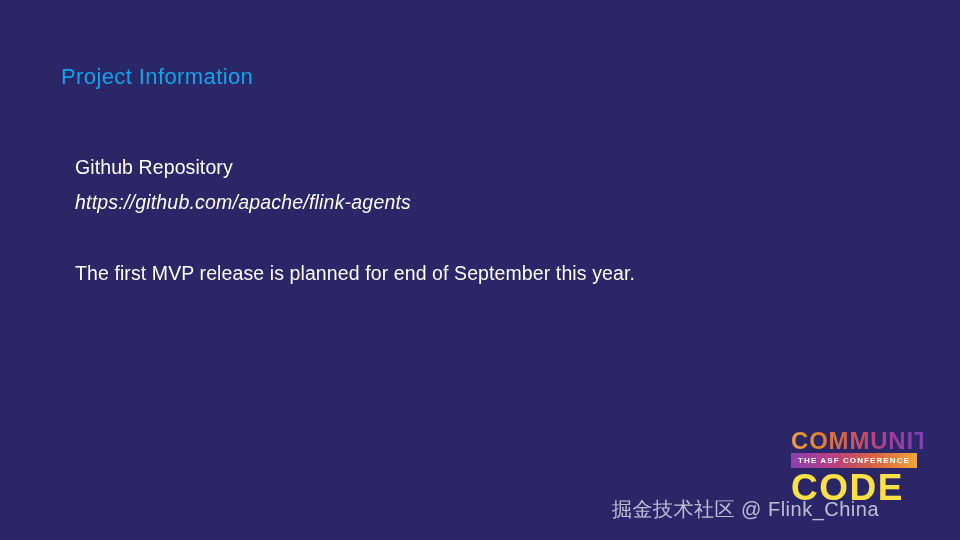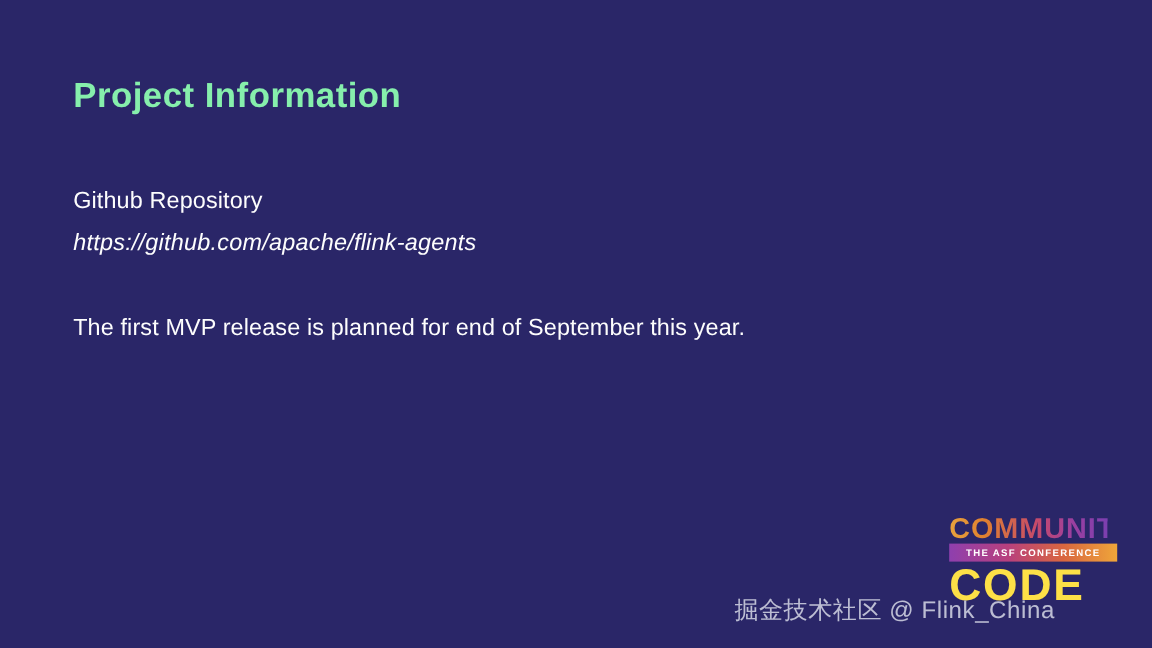--- a/index.html
+++ b/index.html
@@ -20,31 +20,31 @@
     width: 960px;
     height: 540px;
     background: #2a2668;
   }
 
   
   #slide-title {
     position: absolute;
     left: 61px;
     top: 64px;
-    font-size: 29px;
-    font-weight: 700;
+    font-size: 22px;
+    font-weight: 400;
     letter-spacing: 0.4px;
-    color: #86efac;
+    color: #0ea5e9;
     white-space: nowrap;
   }
 
   
   #body-content {
     position: absolute;
-    left: 61px;
+    left: 75px;
     top: 150px;
     width: 820px;
   }
 
   .para {
     margin: 0;
   }
   .para.gap {
     margin-top: 36px;
   }
@@ -83,21 +83,21 @@
     -webkit-background-clip: text;
     background-clip: text;
     color: transparent;
     -webkit-text-fill-color: transparent;
     white-space: nowrap;
   }
 
   #logo-bar {
     margin-top: 2px;
     height: 15px;
-    width: 140px;
+    width: 126px;
     background: linear-gradient(90deg,
                 #8e3fae 0%,
                 #b8407d 35%,
                 #d9663f 68%,
                 # efa63a 100%);
     background: linear-gradient(90deg,
                 #8e3fae 0%,
                 #b8407d 35%,
                 #d9663f 68%,
                 #efa63a 100%);

